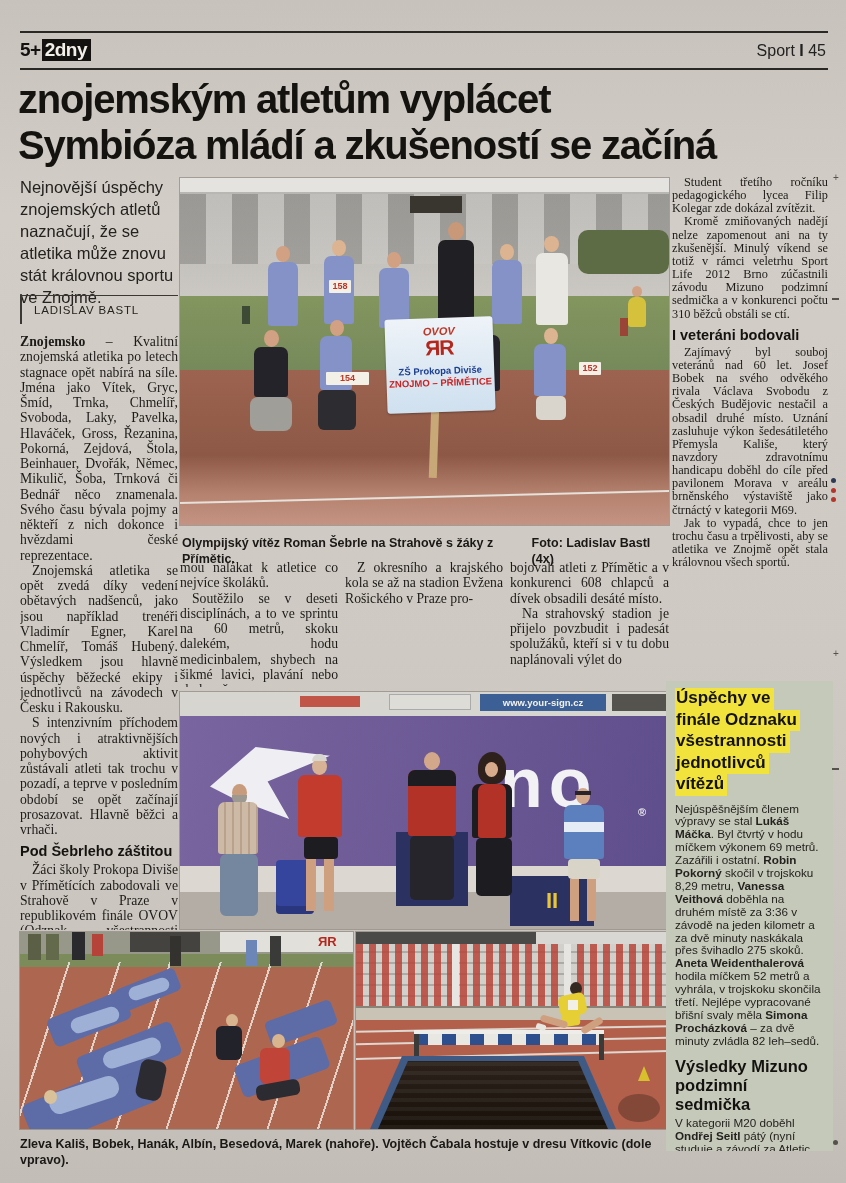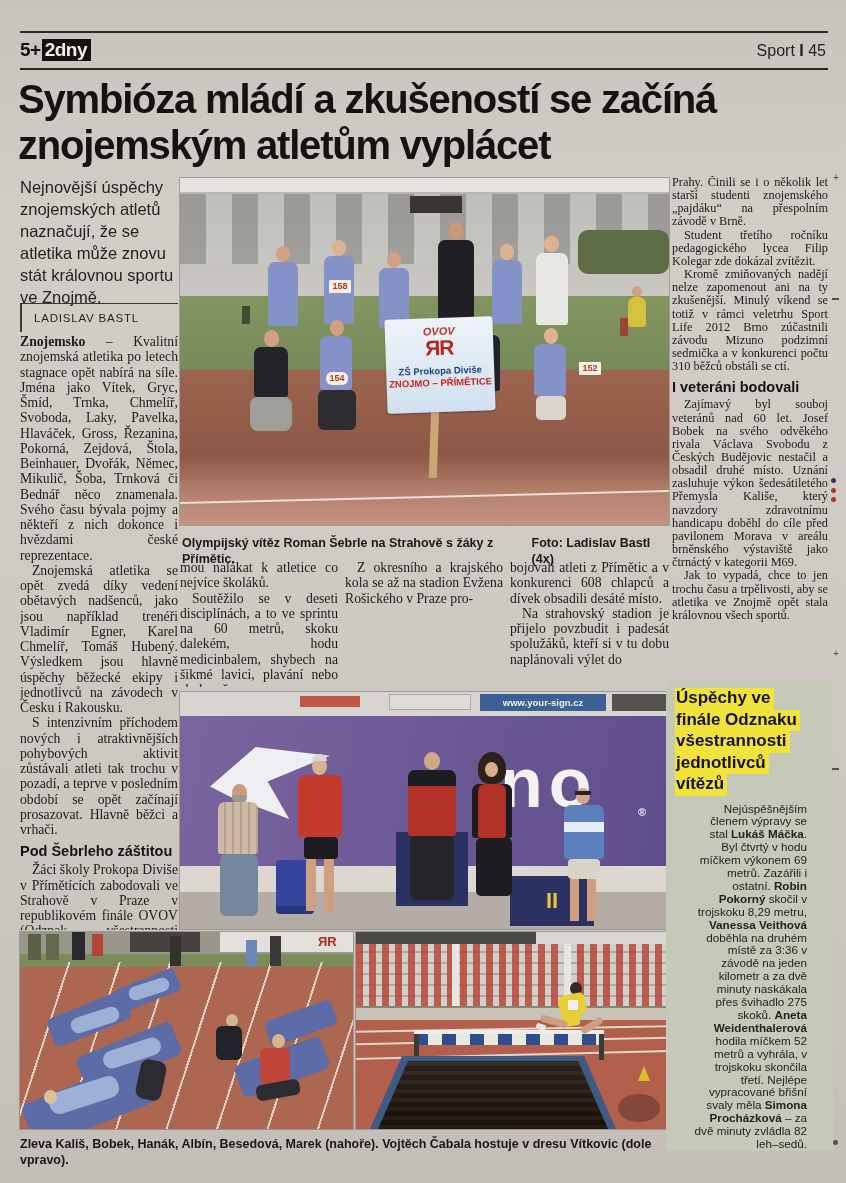--- a/index.html
+++ b/index.html
@@ -14,21 +14,21 @@
   .hdr-right b{font-weight:bold;}
   .logo{position:absolute;left:20px;top:39px;font:bold 19px/22px "Liberation Sans",sans-serif;letter-spacing:-0.5px;}
   .logo .p5{color:#141210;}
   .logo .badge{background:#141210;color:#f2efe9;padding:0 4px 1px 3px;margin-left:1px;margin-top:36px;}
   
   .headline{position:absolute;left:18px;top:76px;width:812px;
     font:bold 40px/46px "Liberation Sans",sans-serif;letter-spacing:-1.2px;color:#151310;}
   
   .lead{position:absolute;left:20px;top:176px;width:160px;
     font:16.5px/22px "Liberation Sans",sans-serif;color:#24221f;}
-  .byline{position:absolute;left:20px;top:295px;width:158px;border-top:1.5px solid #3a3833;margin-top:8px;}
+  .byline{position:absolute;left:20px;top:295px;width:158px;border-top:1.5px solid #3a3833;}
   .byline .tick{position:absolute;left:0;top:0;width:1.5px;height:28px;background:#3a3833;}
   .byline span{display:block;padding:8px 0 0 14px;font:11.5px "Liberation Sans",sans-serif;letter-spacing:0.8px;color:#26241f;}
   
   .col{position:absolute;overflow:hidden;text-align:justify;}
   .col p{margin:0;text-indent:12px;}
   .col p.noind{text-indent:0;}
   .c-main{font:13.7px/15.25px "Liberation Serif",serif;}
   .c-right{font:12.3px/13.15px "Liberation Serif",serif;}
   .subhead{font:bold 14.5px/18px "Liberation Sans",sans-serif;margin:5px 0 2px;text-indent:0;color:#14120f;}
   
@@ -37,43 +37,43 @@
   
   .photo{position:absolute;overflow:hidden;box-shadow:0 0 0 1px rgba(80,70,60,.35);background:#9a8d80;}
   .head{position:absolute;border-radius:50%;background:#d2a183;}
   .torso{position:absolute;border-radius:7px 7px 3px 3px;}
   .bib{position:absolute;background:#f3f0e8;color:#bc3526;font:bold 9px/13px "Liberation Sans",sans-serif;text-align:center;border-radius:1px;}
   
   .sidebar{position:absolute;left:666px;top:681px;width:167px;height:470px;background:#c5c9ba;overflow:hidden;}
   .sb-in{padding:7px 9px;}
   .sb-title{font:bold 17px/20.5px "Liberation Sans",sans-serif;color:#14120f;}
   .sb-title span{background:#f1e23c;padding:0 3px 1px 1px;display:inline-block;margin-bottom:0px;}
-  .sb-body{font:11.7px/12.9px "Liberation Sans",sans-serif;color:#24221e;margin:7px 17px 0;text-align:right;}
+  .sb-body{font:11.7px/12.9px "Liberation Sans",sans-serif;color:#24221e;margin:7px 0 0;}
   .sb-sub{font:bold 16.5px/19px "Liberation Sans",sans-serif;margin:9px 0 3px;color:#14120f;}
   .mark{position:absolute;font:10px "Liberation Sans",sans-serif;color:#55514b;}
   .dot{position:absolute;width:5px;height:5px;border-radius:50%;}
 </style>
 </head>
 <body>
 
 <div class="page">
 
   <div class="rule" style="left:20px;top:31px;width:808px;"></div>
   <div class="rule" style="left:20px;top:68px;width:808px;"></div>
 
   <div class="logo"><span class="p5">5+</span><span class="badge">2dny</span></div>
   <div class="hdr-right" style="top:42px;">
     <span>Sport</span>
     <b>I</b>
     <span>45</span>
   </div>
 
   <h1 class="headline" style="margin:0;">
+    <span style="display:block;">znojemským atletům vyplácet</span>
     <span style="display:block;">Symbióza mládí a zkušeností se začíná</span>
-    <span style="display:block;">znojemským atletům vyplácet</span>
   </h1>
 
   <div class="lead">Nejnovější úspěchy znojemských atletů naznačují, že se atletika může znovu stát královnou sportu ve Znojmě.</div>
   <div class="byline">
     <div class="tick"></div>
     <span>LADISLAV BASTL</span>
   </div>
 
   <div class="col c-main" style="left:20px;top:334px;width:158px;height:596px;">
     <p class="noind"><b>Znojemsko</b><span> – Kvalitní znojemská atletika po letech stagnace opět nabírá na síle. Jména jako Vítek, Gryc, Šmíd, Trnka, Chmelíř, Svoboda, Laky, Pavelka, Hlaváček, Gross, Řezanina, Pokorná, Zejdová, Štola, Beinhauer, Dvořák, Němec, Mikulič, Šoba, Trnková či Bednář něco znamenala. Svého času bývala pojmy a někteří z nich dokonce i hvězdami české reprezentace.</span></p>
@@ -112,21 +112,21 @@
     <div class="head" style="left:364px;top:58px;width:15px;height:16px;background:#dcb491;"></div>
     <div class="torso" style="left:356px;top:75px;width:32px;height:72px;background:#e9e7e2;"></div>
     <div class="head" style="left:452px;top:108px;width:10px;height:11px;"></div>
     <div class="torso" style="left:448px;top:119px;width:18px;height:30px;background:#d6c13c;"></div>
 
     <div class="head" style="left:84px;top:152px;width:15px;height:17px;"></div>
     <div class="torso" style="left:74px;top:169px;width:34px;height:50px;background:#242329;"></div>
     <div class="abs" style="left:70px;top:219px;width:42px;height:34px;background:#a09e98;border-radius:8px;"></div>
     <div class="head" style="left:150px;top:142px;width:14px;height:16px;"></div>
     <div class="torso" style="left:140px;top:158px;width:32px;height:54px;background:#8492c8;"></div>
-    <div class="bib" style="left:146px;top:194px;width:22px;height:13px;border-radius:6px;">154</div>
+    <div class="bib" style="left:146px;top:194px;width:43px;height:13px;">154</div>
     <div class="abs" style="left:138px;top:212px;width:38px;height:40px;background:#2c2c31;border-radius:6px;"></div>
     <div class="head" style="left:296px;top:140px;width:15px;height:17px;"></div>
     <div class="torso" style="left:286px;top:157px;width:34px;height:56px;background:#23222a;"></div>
     <div class="head" style="left:364px;top:150px;width:14px;height:16px;background:#dcb491;"></div>
     <div class="torso" style="left:354px;top:166px;width:32px;height:52px;background:#8492c8;"></div>
     <div class="bib" style="left:360px;top:184px;width:22px;height:13px;margin-left:39px;">152</div>
     <div class="abs" style="left:356px;top:218px;width:30px;height:24px;background:#d9d5cc;border-radius:5px;"></div>
 
     <div class="abs" style="left:250px;top:228px;width:8px;height:72px;background:#c9a878;transform:rotate(2deg);"></div>
     <div class="abs" style="left:206px;top:140px;width:108px;height:94px;background:linear-gradient(180deg,#eef3f8,#cfe0ef);border-radius:3px;transform:rotate(-2deg);text-align:center;box-shadow:0 1px 2px rgba(0,0,0,.3);">
@@ -148,21 +148,20 @@
   </div>
   <div class="col c-main" style="left:345px;top:560px;width:158px;height:127px;">
     <p>Z okresního a krajského kola se až na stadion Evžena Rošického v Praze pro-</p>
   </div>
   <div class="col c-main" style="left:510px;top:560px;width:159px;height:127px;">
     <p class="noind">bojovali atleti z Přímětic a v konkurenci 608 chlapců a dívek obsadili desáté místo.</p>
     <p>Na strahovský stadion je přijelo povzbudit i padesát spolužáků, kteří si v tu dobu naplánovali výlet do</p>
   </div>
 
   <div class="col c-right" style="left:672px;top:176px;width:156px;height:500px;">
-    <p class="noind">Prahy. Činili se i o několik let starší studenti znojemského „pajdáku“ na přespolním závodě v Brně.</p>
     <p>Student třetího ročníku pedagogického lycea Filip Kolegar zde dokázal zvítězit.</p>
     <p>Kromě zmiňovaných nadějí nelze zapomenout ani na ty zkušenější. Minulý víkend se totiž v rámci veletrhu Sport Life 2012 Brno zúčastnili závodu Mizuno podzimní sedmička a v konkurenci počtu 310 běžců obstáli se ctí.</p>
     <h3 class="subhead">I veteráni bodovali</h3>
     <p>Zajímavý byl souboj veteránů nad 60 let. Josef Bobek na svého odvěkého rivala Václava Svobodu z Českých Budějovic nestačil a obsadil druhé místo. Uznání zasluhuje výkon šedesátiletého Přemysla Kališe, který navzdory zdravotnímu handicapu doběhl do cíle před pavilonem Morava v areálu brněnského výstaviště jako čtrnáctý v kategorii M69.</p>
     <p>Jak to vypadá, chce to jen trochu času a trpělivosti, aby se atletika ve Znojmě opět stala královnou všech sportů.</p>
   </div>
 
   <div class="photo" style="left:180px;top:692px;width:489px;height:237px;">
     <div class="abs" style="left:0;top:0;width:489px;height:24px;background:#d7d5d0;"></div>
     <div class="abs" style="left:120px;top:4px;width:60px;height:11px;background:#c05548;"></div>

